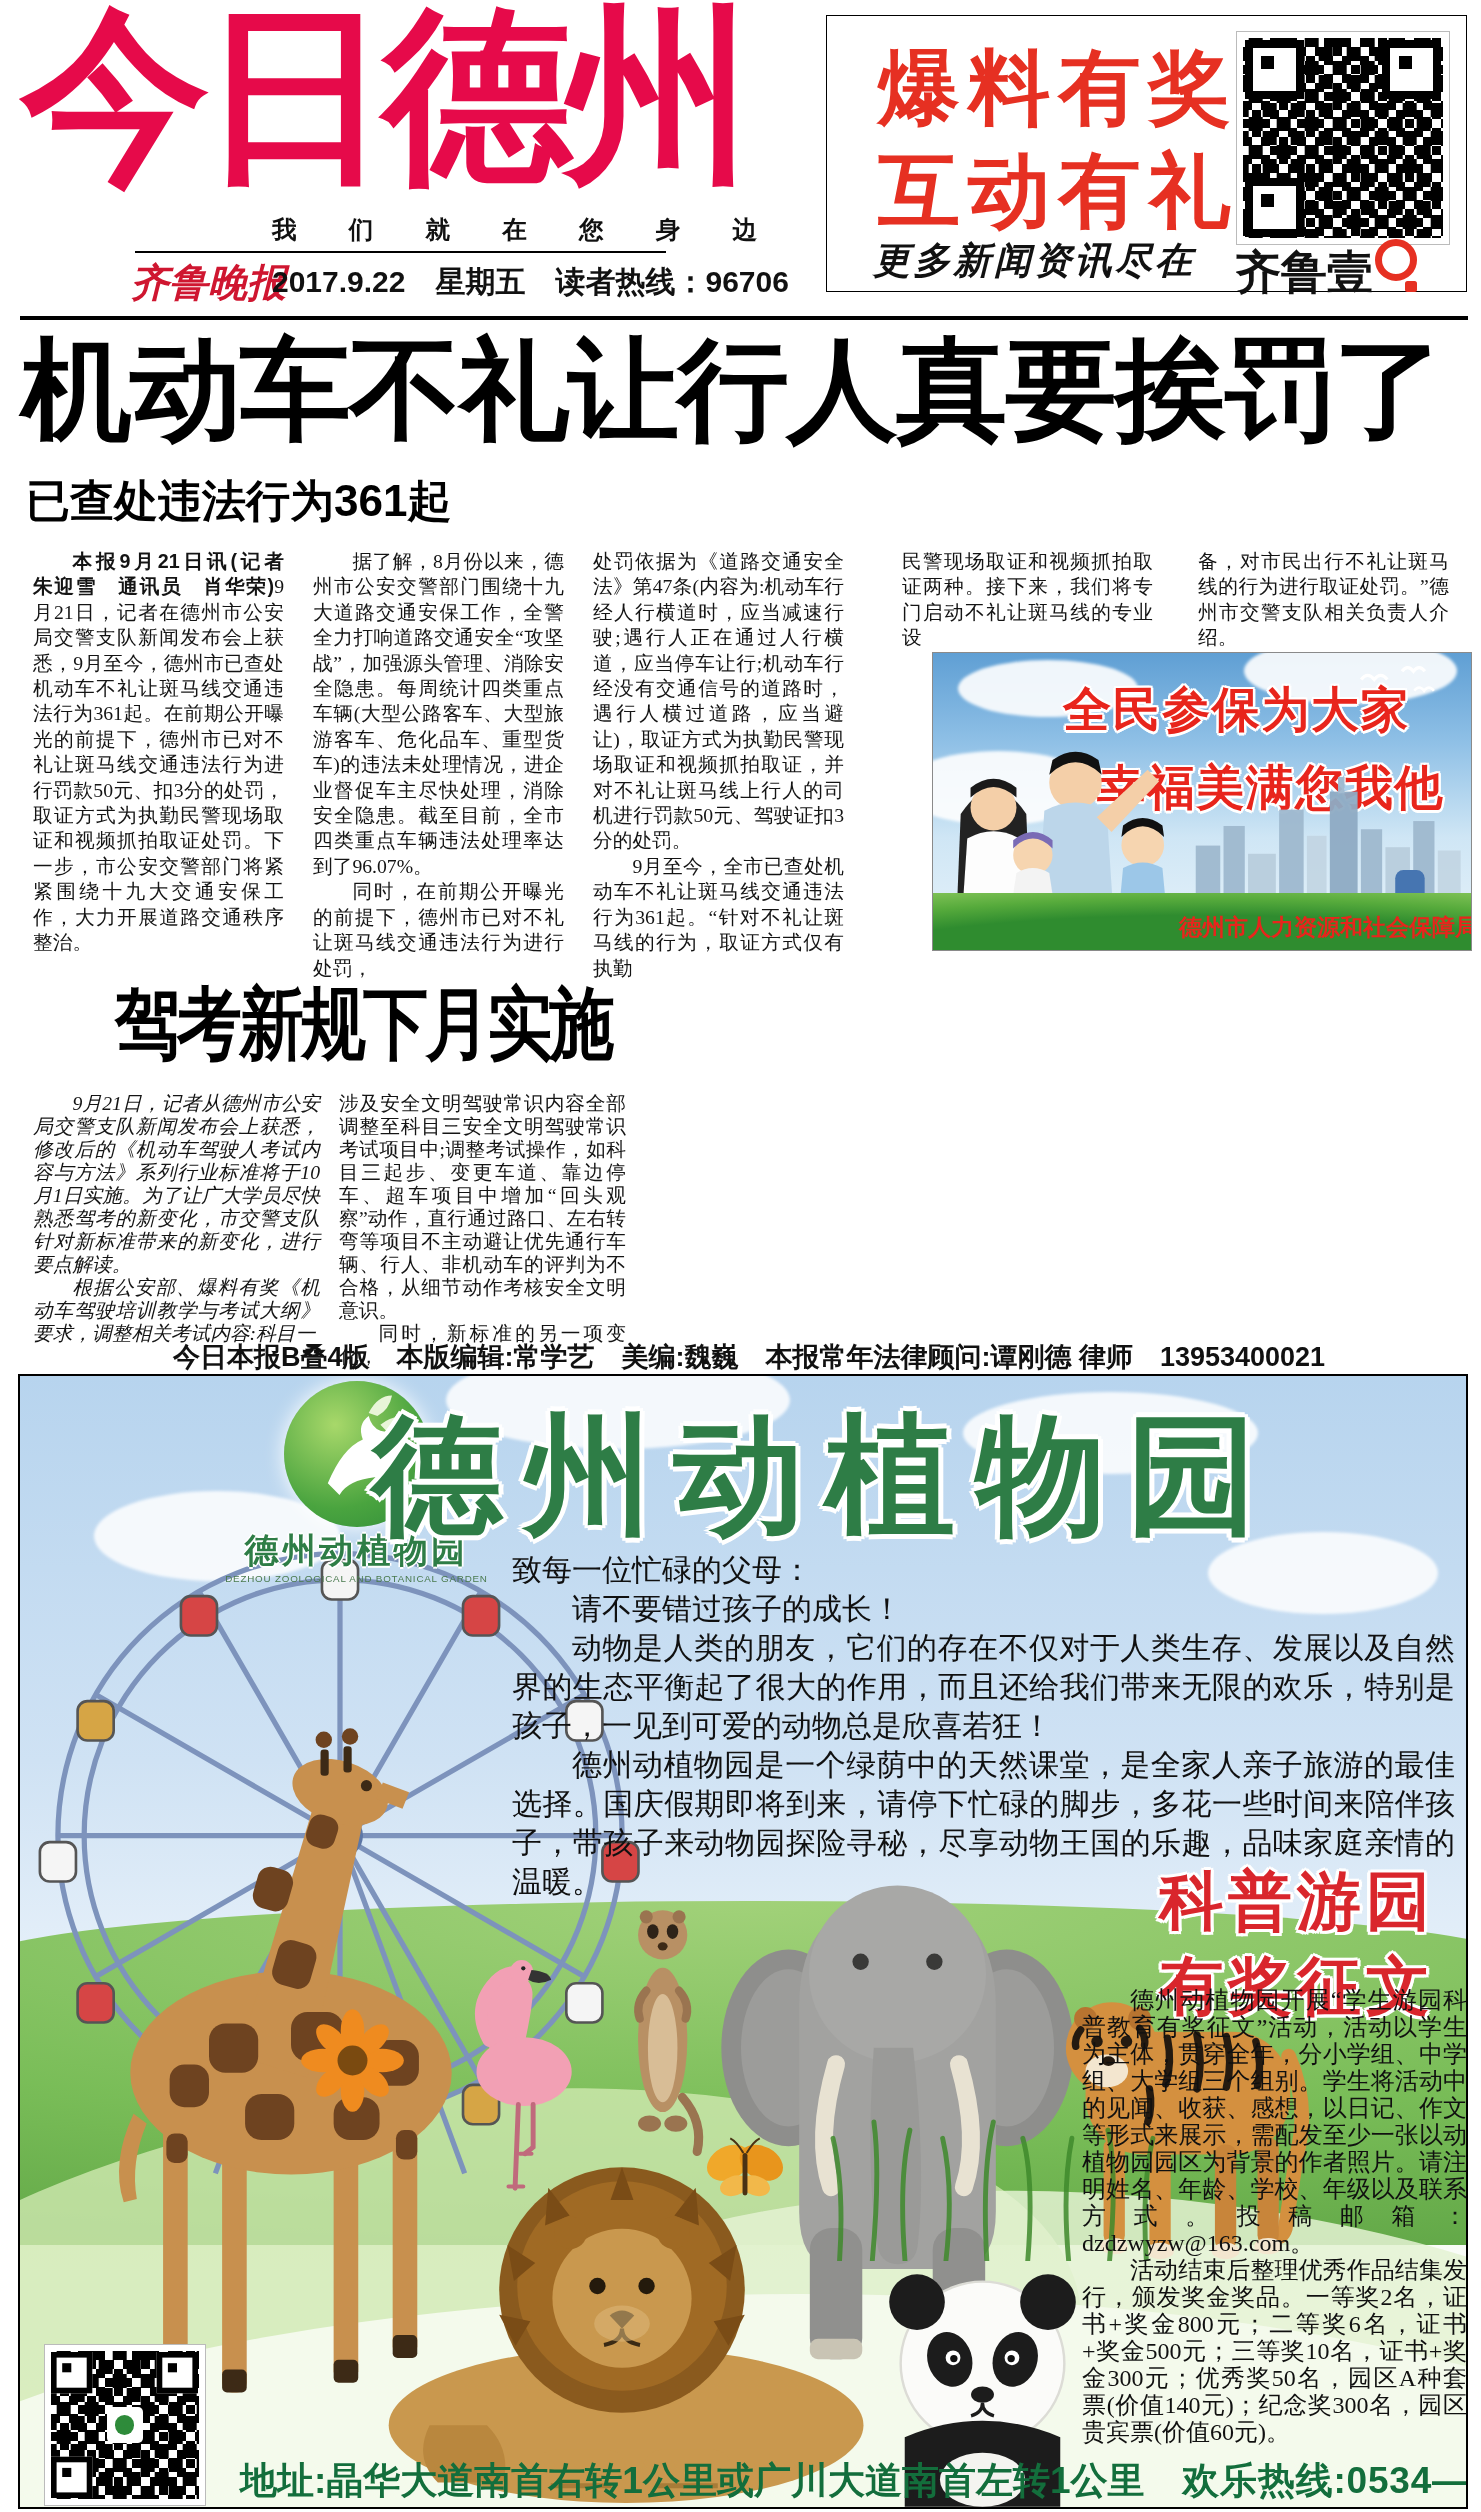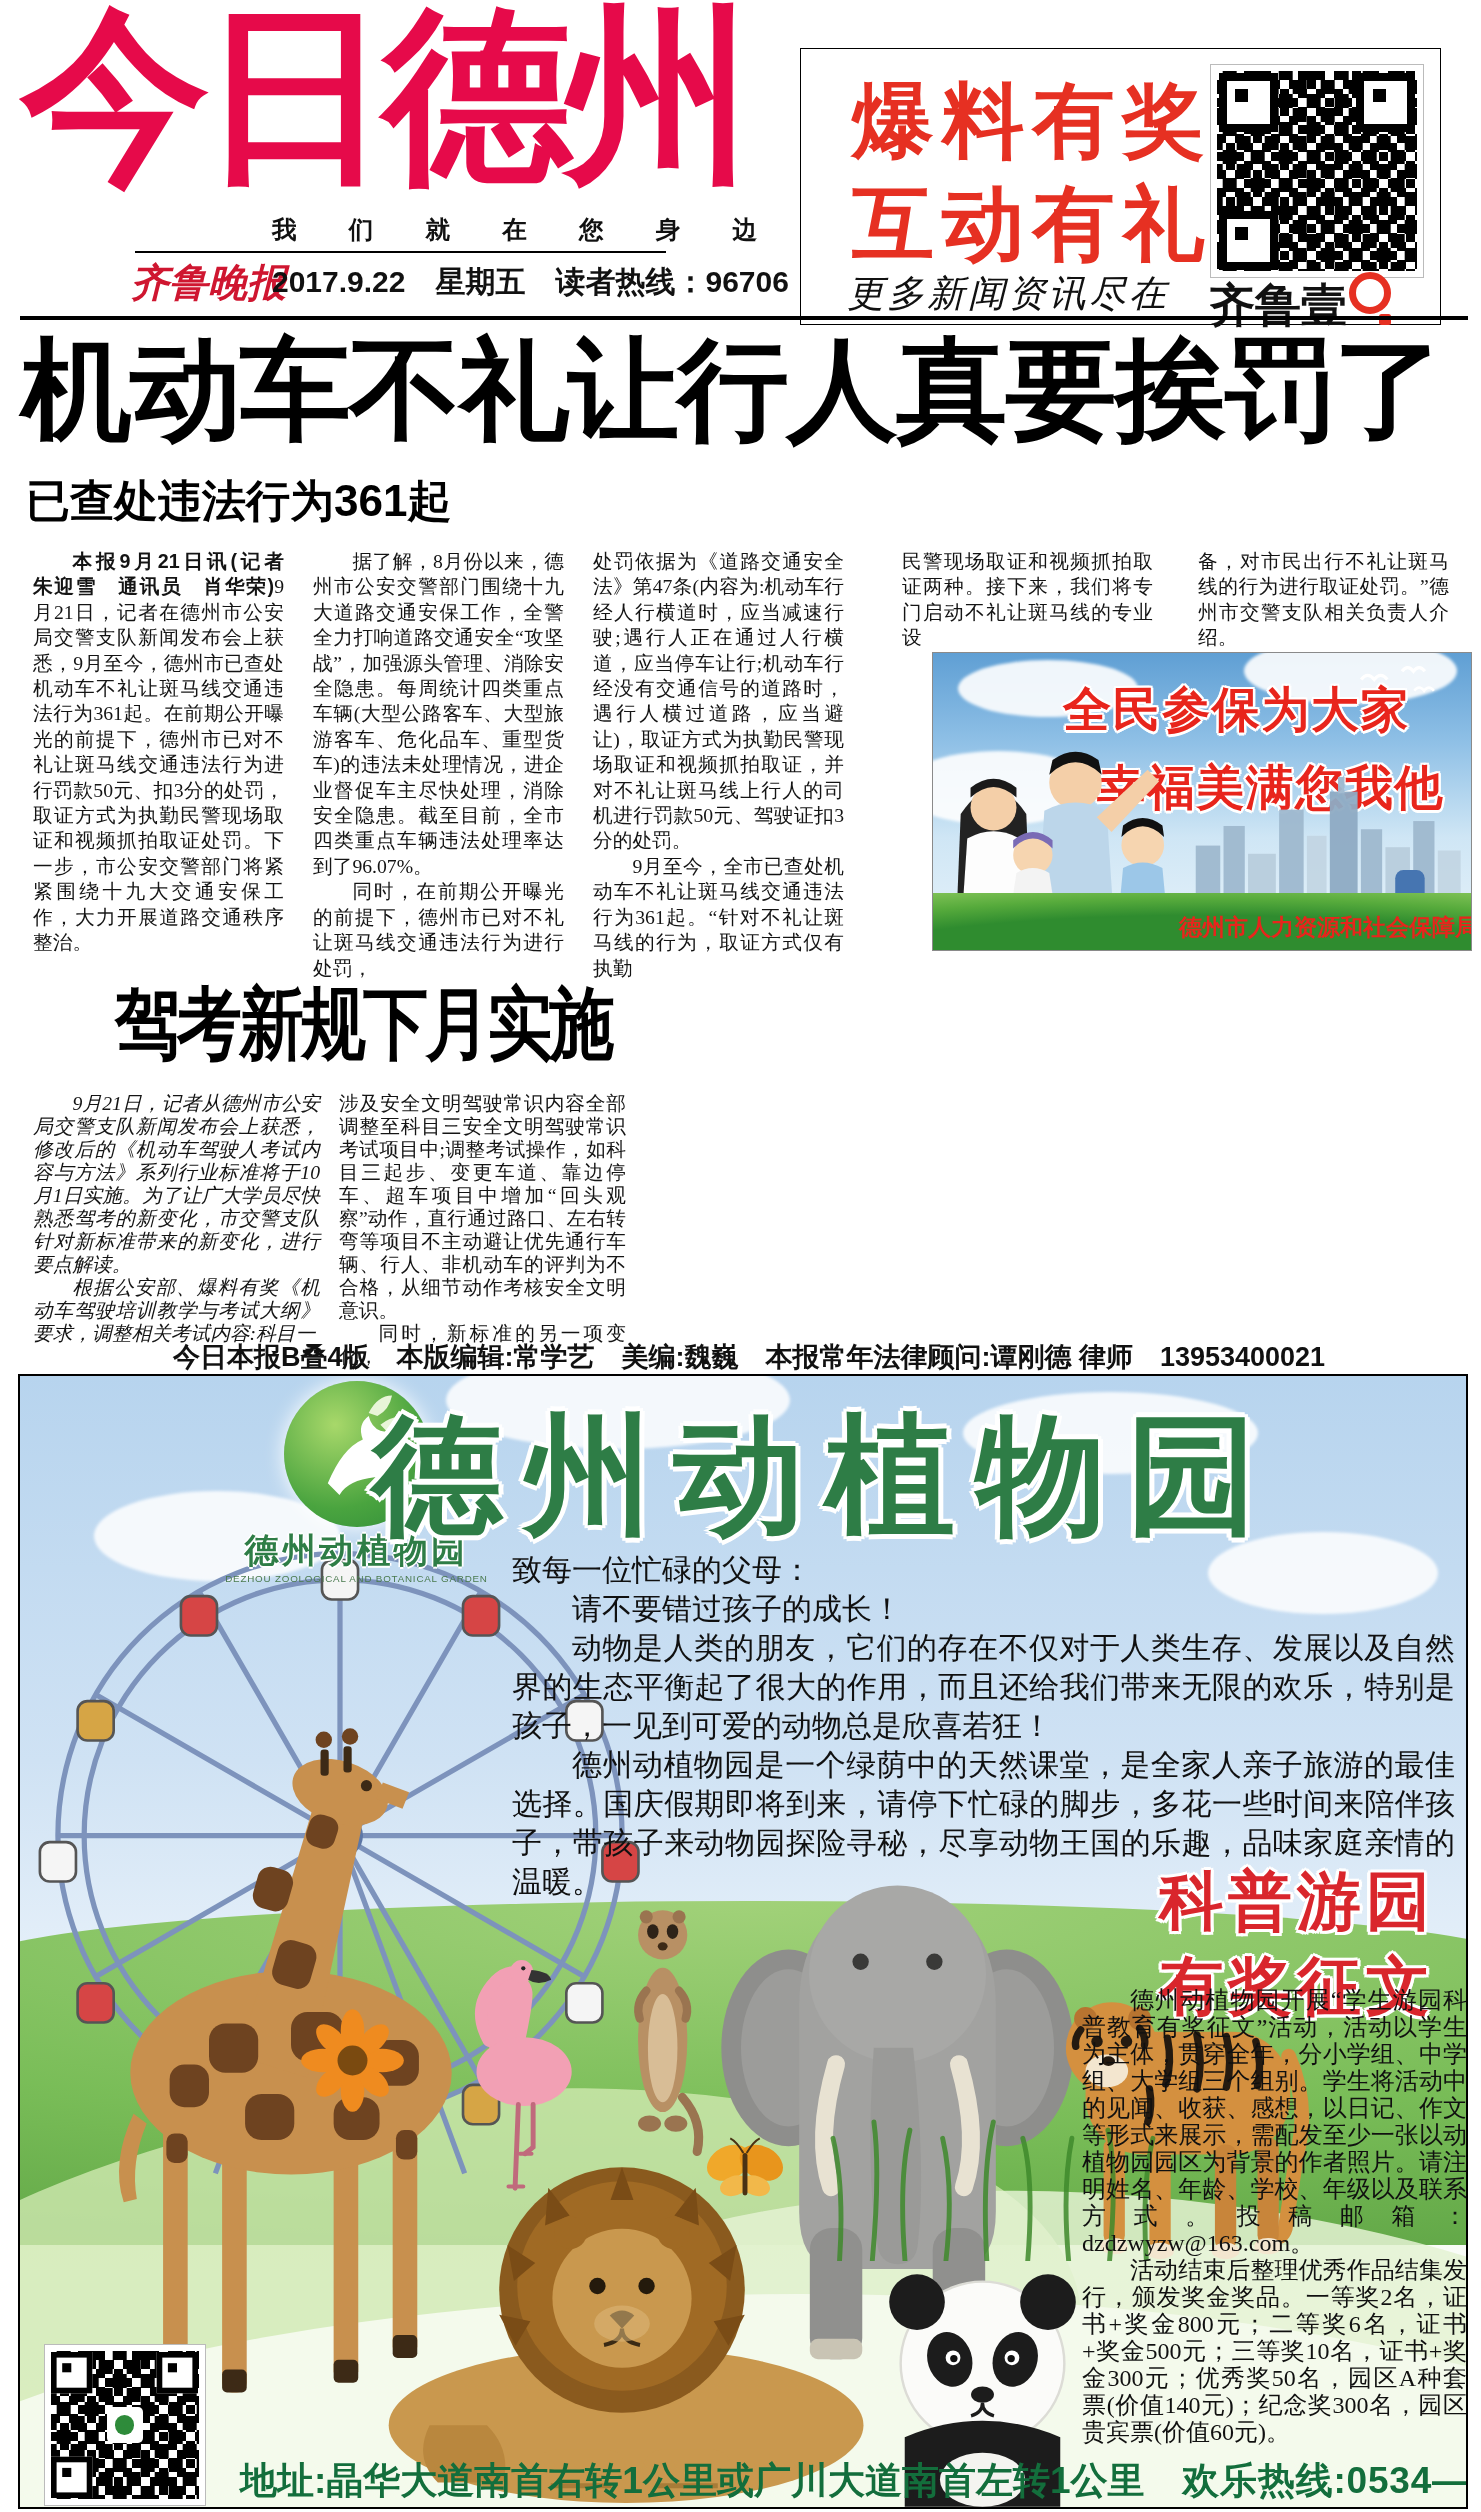--- a/index.html
+++ b/index.html
@@ -13,24 +13,24 @@
 
   
   .mast-title{left:21px;top:-14.8px;font-size:189px;line-height:221px;font-weight:900;
     color:#e60a4a;letter-spacing:-8.2px;white-space:nowrap;}
   .mast-slogan{left:272px;top:213px;font-size:24.6px;font-weight:700;letter-spacing:23px;white-space:nowrap;font-family:Liberation Serif, serif;}
   .mast-rule{left:135px;top:251px;width:531px;height:1.6px;background:#000;}
   .paper-name{left:130px;top:256px;font-size:39px;font-weight:700;font-style:italic;color:#cf1630;white-space:nowrap;}
   .mast-date{left:272px;top:262px;font-size:30px;font-weight:700;white-space:nowrap;}
 
   
-  .promo{left:800px;top:14.8px;width:639px;height:275px;border:1.6px solid #000;background:#fff;margin-top:33px;}
+  .promo{left:826px;top:14.8px;width:639px;height:275px;border:1.6px solid #000;background:#fff;}
   .promo-l1{left:51px;top:18px;font-size:82px;font-weight:900;color:#e63022;letter-spacing:8.2px;white-space:nowrap;}
   .promo-l2{left:51px;top:121px;font-size:82px;font-weight:900;color:#e63022;letter-spacing:8.2px;white-space:nowrap;}
-  .promo-callig{left:46px;top:220px;font-size:37px;font-weight:400;font-style:italic;letter-spacing:3.3px;white-space:nowrap;}
+  .promo-callig{left:46px;top:220px;font-size:37px;font-weight:700;font-style:italic;letter-spacing:3.3px;white-space:nowrap;}
   .brand{left:408px;top:223px;font-size:46px;font-weight:900;white-space:nowrap;}
   .brand .dot-ring{display:inline-block;width:28px;height:28px;border:7.4px solid #e63022;border-radius:50%;vertical-align:6.6px;margin-left:1.6px;}
   .brand .dot-sq{display:inline-block;width:11.5px;height:11.5px;background:#e63022;border-radius:2.5px;vertical-align:-4.9px;margin-left:-11.5px;}
 
   
   .qr{background:
       repeating-conic-gradient(#000 0% 25%, rgba(0,0,0,0) 0% 50%) 0 0/18px 18px,
       repeating-conic-gradient(#000 0% 25%, rgba(0,0,0,0) 0% 50%) 5.7px 9px/28px 28px,
       #fff;border:6.6px solid #fff;outline:0.8px solid #bbb;}
   .finder{position:absolute;width:43px;height:43px;border:8.2px solid #000;background:#fff;}

